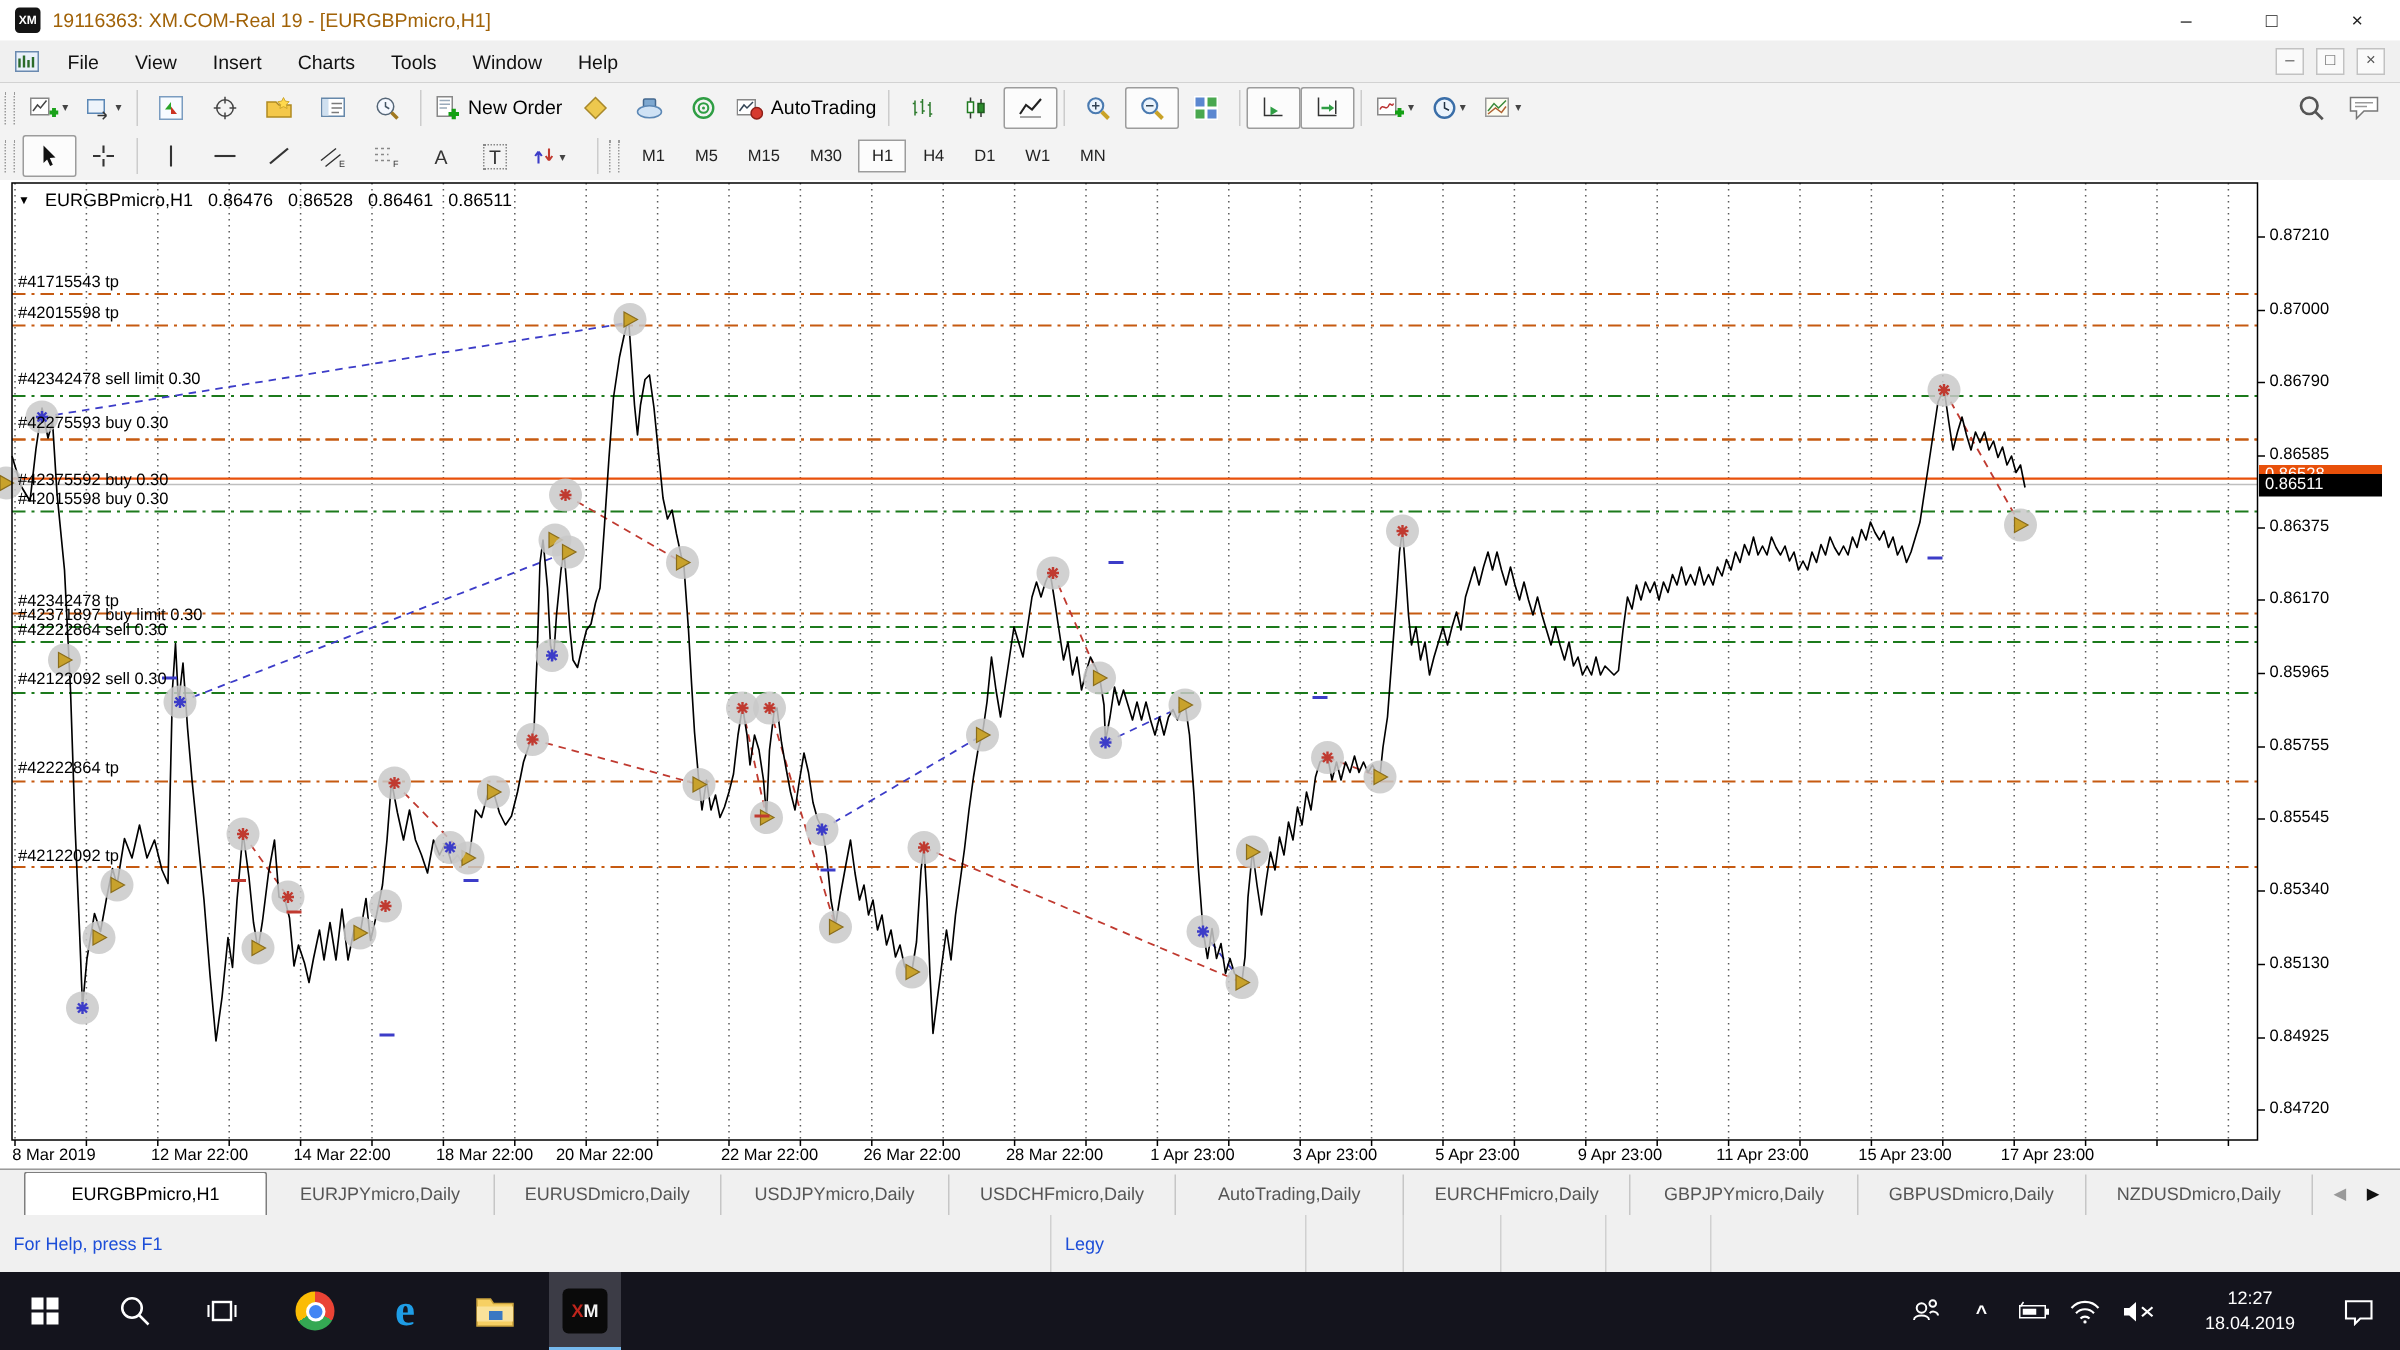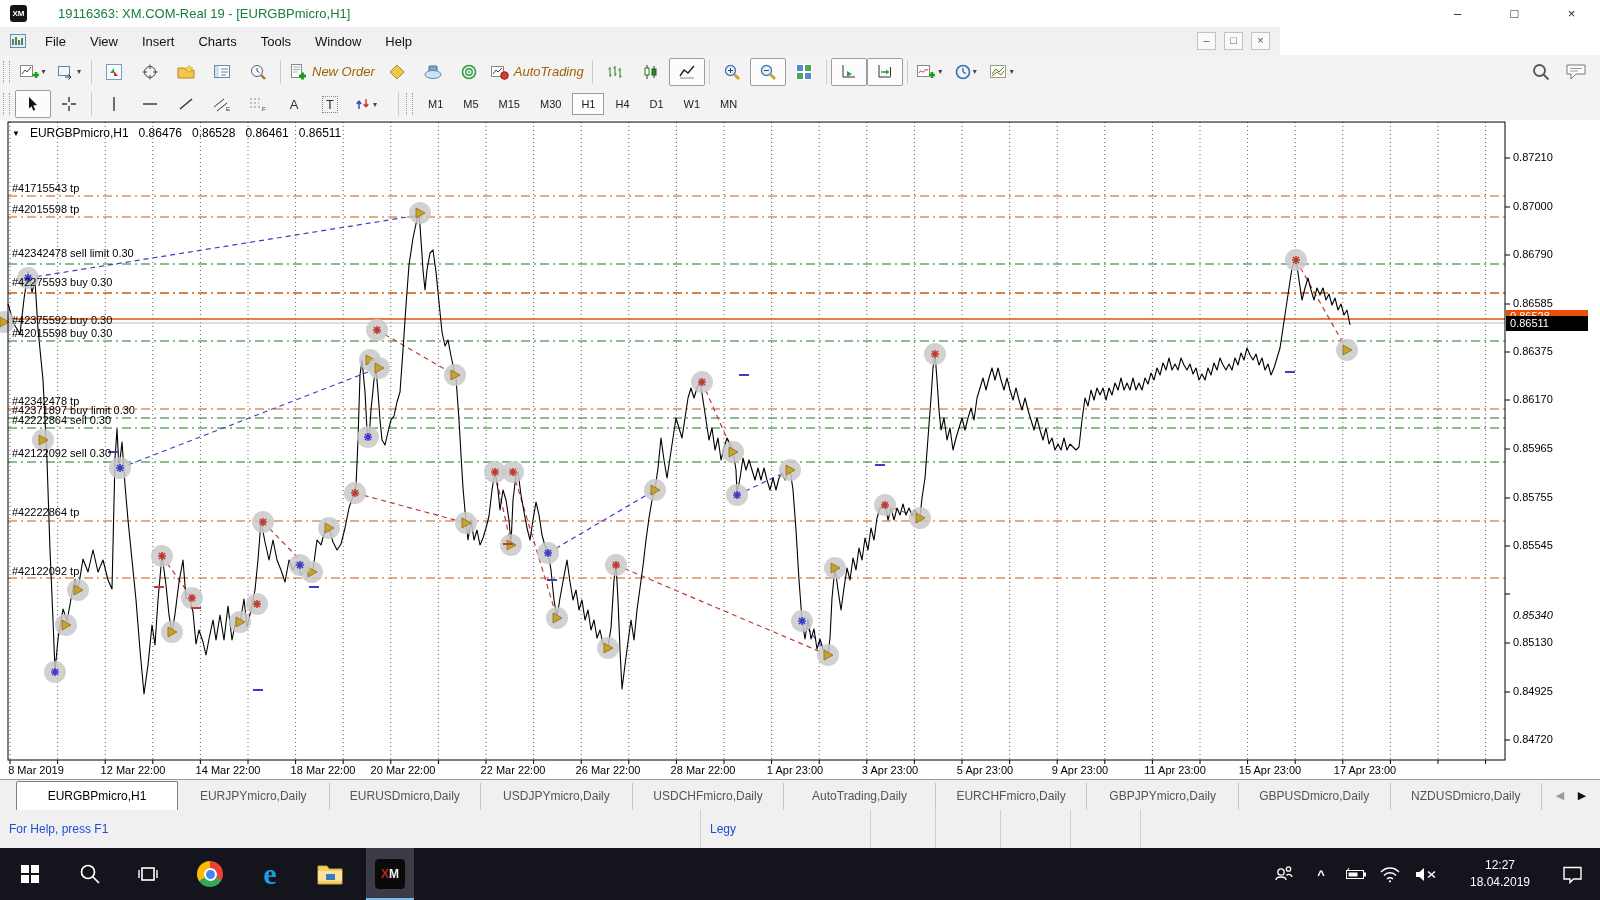--- a/index.html
+++ b/index.html
@@ -2,39 +2,39 @@
 <html><head>
 <meta charset="utf-8">
 <style>
   html,body{margin:0;padding:0;background:#000;}
   .screen{position:relative;width:1600px;height:900px;background:#fff;overflow:hidden;
           font-family:"Liberation Sans",sans-serif;-webkit-font-smoothing:antialiased;}
   
   .titlebar{position:absolute;top:0;left:0;width:1600px;height:27px;background:#fff;display:flex;align-items:center;}
   .app-badge{width:17px;height:17px;background:#141414;color:#fff;border-radius:3px;font-size:8px;font-weight:bold;
              display:flex;align-items:center;justify-content:center;margin:0 8px 0 10px;}
-  .title-text{font-size:13px;color:#15803d;margin-left:23px;}
+  .title-text{font-size:13px;color:#a16207;}
   .win-controls{position:absolute;right:0;top:0;height:27px;display:flex;}
   .win-btn{width:57px;height:27px;display:flex;align-items:center;justify-content:center;font-size:13px;color:#222;}
   
-  .menubar{position:absolute;top:27px;left:0;width:1280px;height:28px;background:#f0f0f0;border-bottom:7px solid #737373;
+  .menubar{position:absolute;top:27px;left:0;width:1600px;height:28px;background:#f0f0f0;border-bottom:7px solid #737373;
            display:flex;align-items:center;}
   .child-icon{margin:0 7px 0 10px;display:flex;}
   .menu-item{font-size:13px;color:#111;padding:0 12px;}
   .child-controls{position:absolute;right:10px;display:flex;gap:8px;}
   .child-btn{font-size:11px;color:#555;width:17px;height:16px;line-height:14px;text-align:center;border:1px solid #c2c2c2;background:#fafafa;}
   
   .toolbar{position:absolute;left:0;width:1600px;background:#f3f3f3;display:flex;align-items:center;}
   .tb1{top:55px;height:33px;border-bottom:1px solid #dedede;}
   .tb2{top:88px;height:32px;border-bottom:1px solid #c7c7c7;}
   .grip{width:5px;height:22px;border-left:1px dotted #9a9a9a;border-right:1px dotted #9a9a9a;margin:0 5px 0 3px;}
   .tb-btn{height:26px;min-width:28px;padding:0 3px;display:flex;align-items:center;justify-content:center;
           border:1px solid transparent;border-radius:2px;}
   .tb-btn.pressed{background:#fcfcfc;border-color:#9c9c9c;}
-  .tb-label{font-size:13px;color:#a16207;margin-left:5px;white-space:nowrap;font-style:italic;}
+  .tb-label{font-size:13px;color:#000000;margin-left:5px;white-space:nowrap;}
   .dd{font-size:8px;color:#444;margin-left:2px;}
   .tb-sep{width:1px;height:24px;background:#cccccc;margin:0 4px;}
   .tf-btn{font-size:11px;color:#222;padding:4px 8px;border:1px solid transparent;margin:0 1px;}
   .tf-btn.pressed{background:#fcfcfc;border-color:#9c9c9c;}
   .tb-right{position:absolute;right:12px;display:flex;gap:16px;align-items:center;}
   .glyph{font-size:13px;color:#333;}
   
   .chart-region{position:absolute;top:120px;left:0;width:1600px;height:659px;background:#fff;}
   #chart-svg{position:absolute;left:0;top:0;}
   .chart-header{position:absolute;left:12px;top:6px;font-size:12px;color:#000;display:flex;gap:10px;align-items:center;z-index:5;}
@@ -595,21 +595,21 @@
     <div id="price-labels">
         <span class="price-label" style="top: 31px;">0.87210</span>
         <span class="price-label" style="top: 80px;">0.87000</span>
         <span class="price-label" style="top: 128px;">0.86790</span>
         <span class="price-label" style="top: 177px;">0.86585</span>
         <span class="price-label" style="top: 225px;">0.86375</span>
         <span class="price-label" style="top: 273px;">0.86170</span>
         <span class="price-label" style="top: 322px;">0.85965</span>
         <span class="price-label" style="top: 371px;">0.85755</span>
         <span class="price-label" style="top: 419px;">0.85545</span>
-        <span class="price-label" style="top: 489px; font-style: italic;">0.85340</span>
+        <span class="price-label" style="top: 467px;">0.85340</span>
         <span class="price-label" style="top: 516px;">0.85130</span>
         <span class="price-label" style="top: 565px;">0.84925</span>
         <span class="price-label" style="top: 613px;">0.84720</span>
       </div>
     <div class="ask-box">0.86528</div>
     <div class="bid-box">0.86511</div>
     <div id="time-labels">
         <span class="time-label" style="left: 36px;">8 Mar 2019</span>
         <span class="time-label" style="left: 133px;">12 Mar 22:00</span>
         <span class="time-label" style="left: 228px;">14 Mar 22:00</span>

